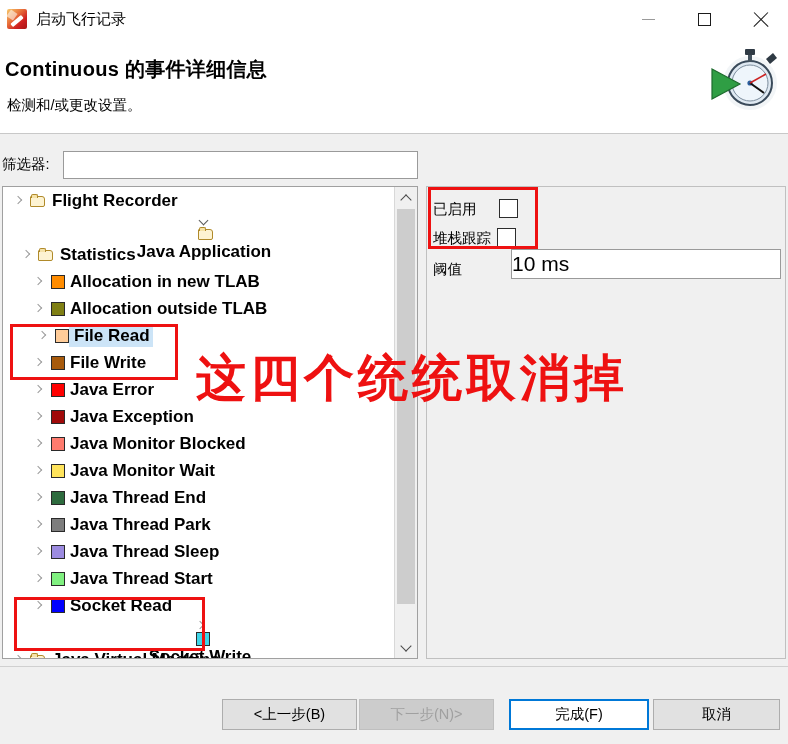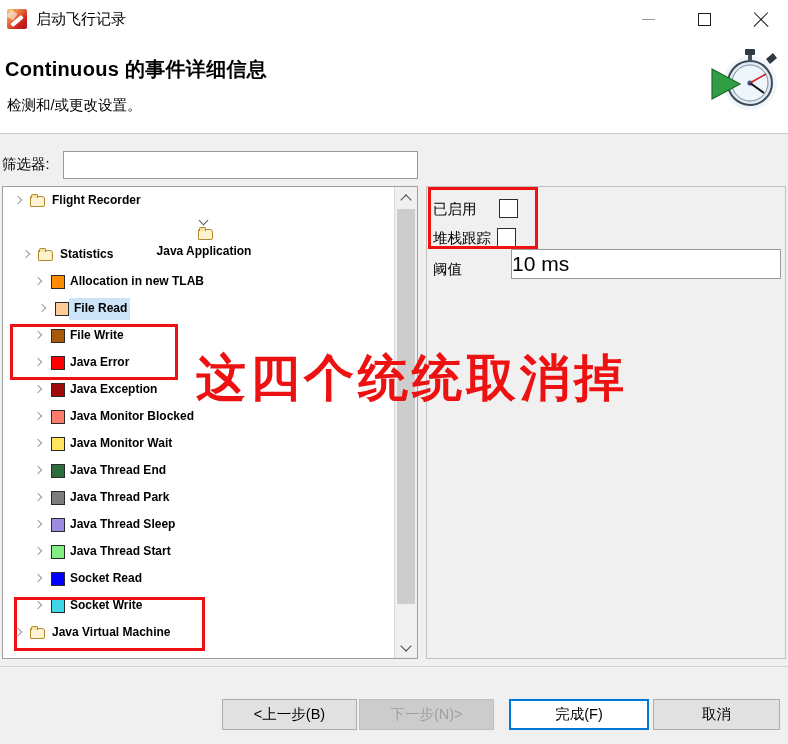--- a/index.html
+++ b/index.html
@@ -234,21 +234,21 @@
   }
   .sq-ico {
     width: 14px; height: 14px;
     flex: none;
     margin-left: 7px;
     box-sizing: border-box;
     border: 1.3px solid #2a2a2a;
   }
   .tree-label-box {
     padding: 1px 3px 2px 5px;
-    font-size: 12px;
+    font-size: 17px;
     font-weight: bold;
     line-height: 19px;
   }
 
   
   .vscroll {
     position: absolute;
     right: 0; top: 0;
     width: 22px; height: 100%;
     background: #f0f0f0;
@@ -437,20 +437,25 @@
         <div class="tree-row" style="padding-left: 16px;">
           <span class="tw collapsed"></span>
           <span class="folder-ico"></span>
           <span class="tree-label-box">Statistics</span>
         </div>
         <div class="tree-row" style="padding-left: 28px;">
           <span class="tw collapsed"></span>
           <span class="sq-ico" style="background: rgb(255, 140, 0);"></span>
           <span class="tree-label-box">Allocation in new TLAB</span>
         </div>
+        <div class="tree-row" style="padding-left: 28px;">
+          <span class="tw collapsed"></span>
+          <span class="sq-ico" style="background: rgb(127, 127, 20);"></span>
+          <span class="tree-label-box">Allocation outside TLAB</span>
+        </div>
         <div class="tree-row selected" style="padding-left: 32px;">
           <span class="tw collapsed"></span>
           <span class="sq-ico" style="background: rgb(255, 204, 153);"></span>
           <span class="tree-label-box">File Read</span>
         </div>
         <div class="tree-row" style="padding-left: 28px;">
           <span class="tw collapsed"></span>
           <span class="sq-ico" style="background: rgb(167, 90, 12);"></span>
           <span class="tree-label-box">File Write</span>
         </div>
@@ -492,21 +497,21 @@
         <div class="tree-row" style="padding-left: 28px;">
           <span class="tw collapsed"></span>
           <span class="sq-ico" style="background: rgb(128, 240, 128);"></span>
           <span class="tree-label-box">Java Thread Start</span>
         </div>
         <div class="tree-row" style="padding-left: 28px;">
           <span class="tw collapsed"></span>
           <span class="sq-ico" style="background: rgb(0, 0, 255);"></span>
           <span class="tree-label-box">Socket Read</span>
         </div>
-        <div class="tree-row" style="padding-left: 28px;">
+        <div class="tree-row" style=" flex-direction: column;">
           <span class="tw collapsed"></span>
           <span class="sq-ico" style="background: rgb(63, 214, 232);"></span>
           <span class="tree-label-box">Socket Write</span>
         </div>
         <div class="tree-row" style="padding-left: 8px;">
           <span class="tw collapsed"></span>
           <span class="folder-ico"></span>
           <span class="tree-label-box">Java Virtual Machine</span>
         </div>
       </div>

